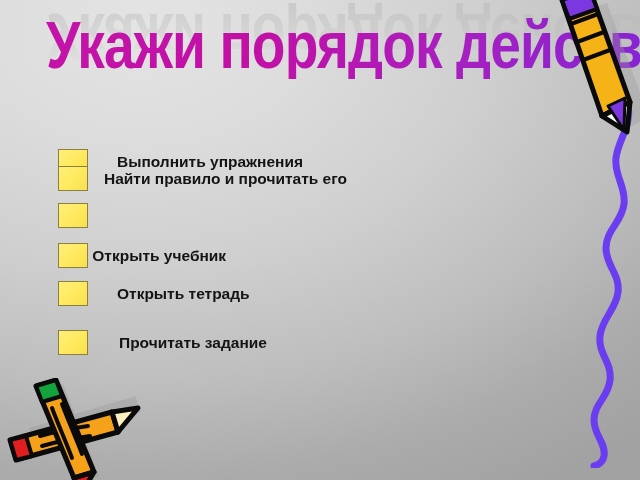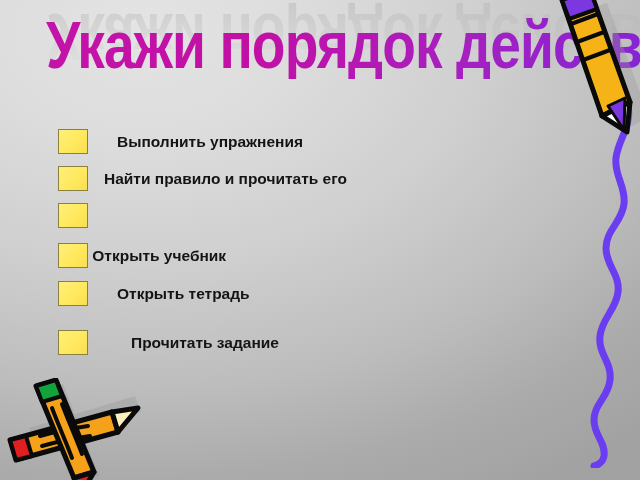--- a/index.html
+++ b/index.html
@@ -185,21 +185,21 @@
 
       <path d="M 50 30 C 56 46, 64 64, 70 80" stroke="#0a0a0a" stroke-width="4" fill="none" stroke-linecap="round"></path>
       <path d="M 60 26 C 66 42, 74 60, 80 76" stroke="#0a0a0a" stroke-width="4" fill="none" stroke-linecap="round"></path>
 
       <path d="M 72 100 L 92 94 L 78 118 Z" fill="#e01f20" stroke="#0a0a0a" stroke-width="5" stroke-linejoin="round"></path>
     </g>
   </svg>
 
   <div id="steps">
 
-    <div class="step-row" style="left:58px; top:129px;">
+    <div class="step-row" style="left:58px; top:149px;">
       <div class="step-box"></div>
       <div class="step-label" style="margin-left:29px;">Выполнить упражнения</div>
     </div>
 
     <div class="step-row" style="left:58px; top:166px;">
       <div class="step-box"></div>
       <div class="step-label" style="margin-left:16px;">Найти правило и прочитать его</div>
     </div>
 
     <div class="step-row" style="left:58px; top:203px;">
@@ -211,17 +211,17 @@
       <div class="step-label" style=""> Открыть учебник</div>
     </div>
 
     <div class="step-row" style="left:58px; top:281px;">
       <div class="step-box"></div>
       <div class="step-label" style="margin-left:29px;">Открыть тетрадь</div>
     </div>
 
     <div class="step-row" style="left:58px; top:330px;">
       <div class="step-box"></div>
-      <div class="step-label" style="margin-left:43px;">Прочитать задание</div>
+      <div class="step-label" style="margin-left:31px;">Прочитать задание</div>
     </div>
 
   </div>
 </div>
 
 </body></html>

